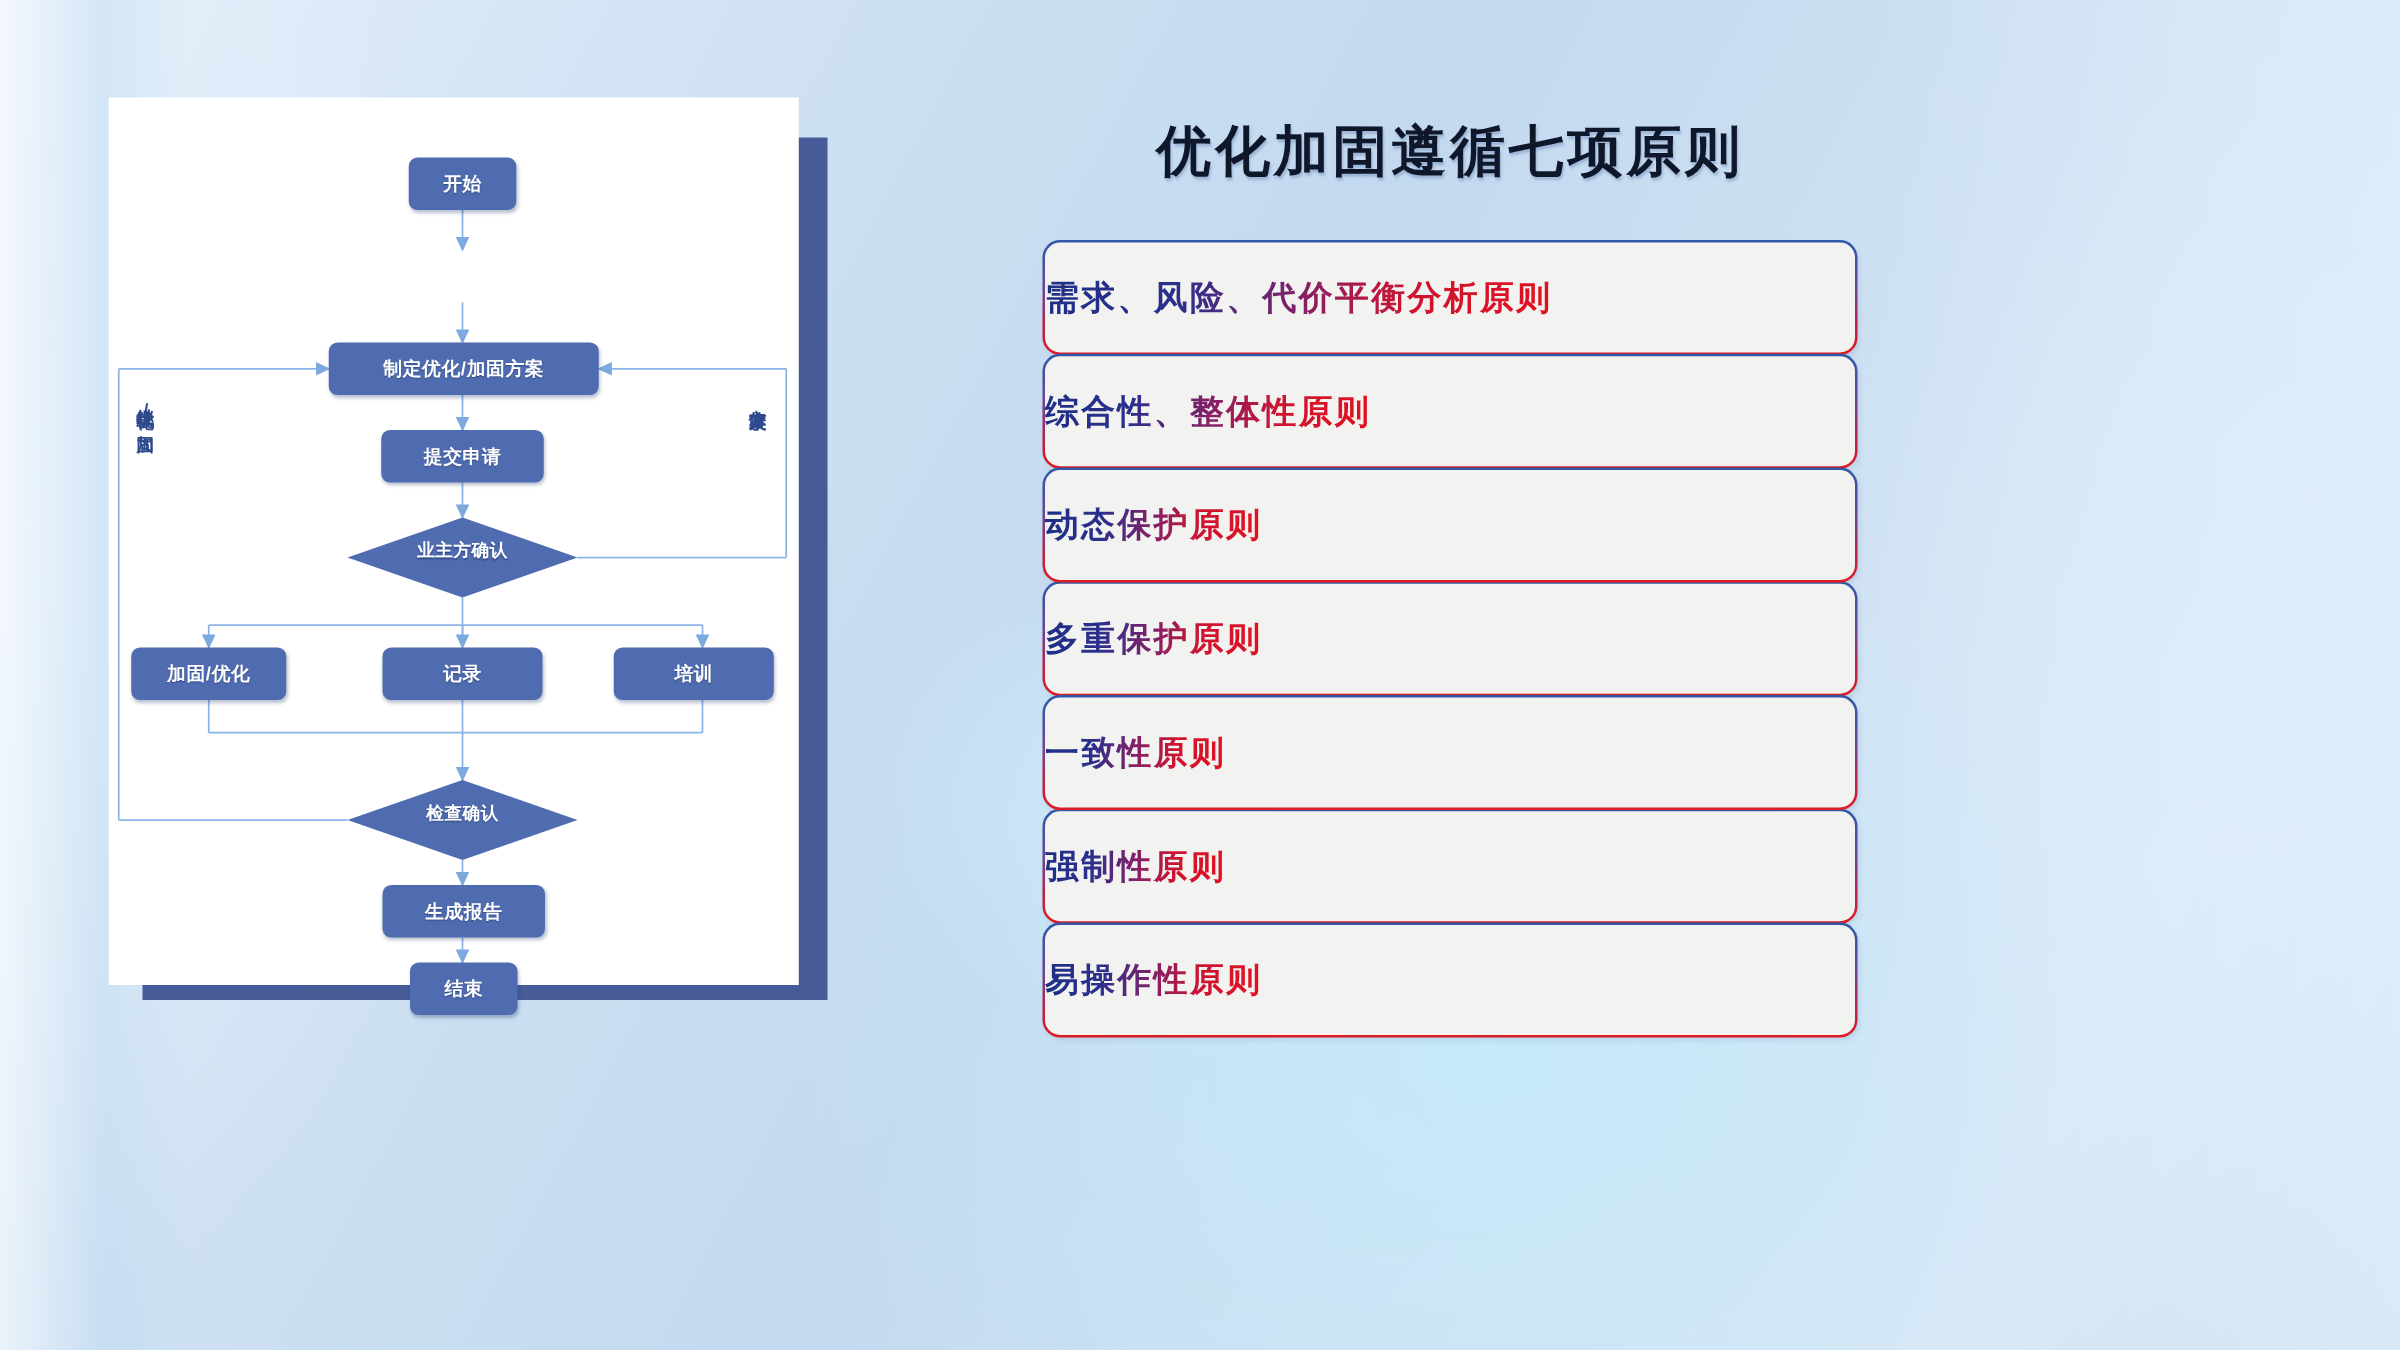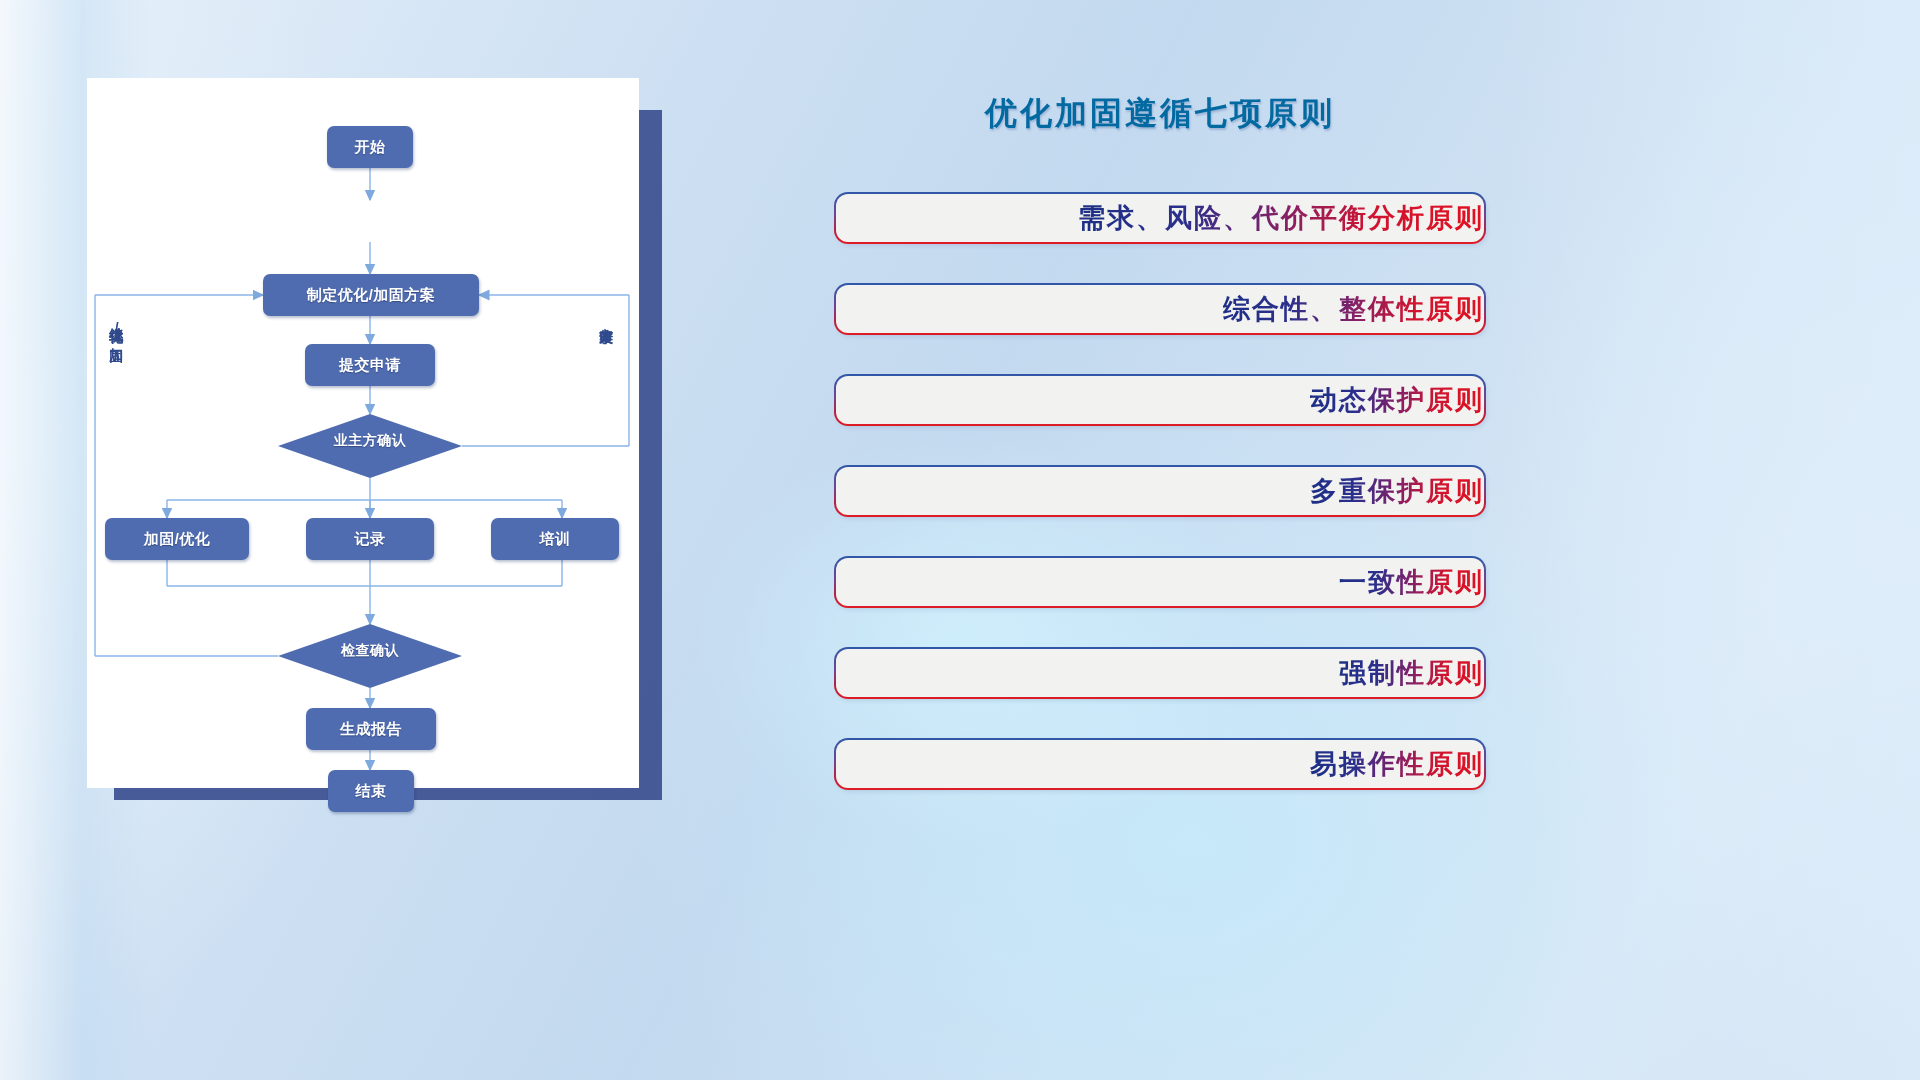--- a/index.html
+++ b/index.html
@@ -78,30 +78,30 @@
     white-space: nowrap;
   }
 
   
   #right-panel {
     position: absolute; left: 820px; top: 70px; width: 680px; height: 760px;
   }
   #panel-title {
     position: absolute; left: 0; top: 22px; width: 680px;
     text-align: center;
-    font-size: 32px; font-weight: 700;
-    color: #0369a1;
+    font-size: 44px; font-weight: 700;
+    color: #0f172a;
     letter-spacing: 3px;
     text-shadow: 1px 2px 2px rgba(80,110,170,0.35);
   }
   .principle {
-    position: absolute; left: 16px; width: 648px; height: 48px;
+    position: absolute; left: 16px; width: 648px; height: 88px;
     background: #fef9c3;
     border-radius: 12px;
-    display: flex; align-items: center; justify-content: flex-end;
+    display: flex; align-items: center; justify-content: flex-start;
     box-shadow: 2px 3px 5px rgba(80,110,160,0.22);
   }
   
   .principle::before {
     content: "";
     position: absolute; inset: -2px;
     border-radius: 14px;
     background: linear-gradient(180deg, #2f57a8 0%, #6a4794 42%, #b3224a 72%, #e01b23 100%);
     z-index: 0;
   }
@@ -195,21 +195,21 @@
   </div>
 
   <div class="node" style="left:218px; top:266px; width:130px; height:42px;">
     <span>提交申请</span>
   </div>
 
   <div class="diamond-label" style="left:191px; top:354px; width:184px; height:28px;">
     <span>业主方确认</span>
   </div>
 
-  <div class="node" style="left:18px; top:440px; width:144px; height:42px;">
+  <div class="node" style="left:18px; top:440px; width:124px; height:42px;">
     <span>加固/优化</span>
   </div>
 
   <div class="node" style="left:219px; top:440px; width:128px; height:42px;">
     <span>记录</span>
   </div>
 
   <div class="node" style="left:404px; top:440px; width:128px; height:42px;">
     <span>培训</span>
   </div>

